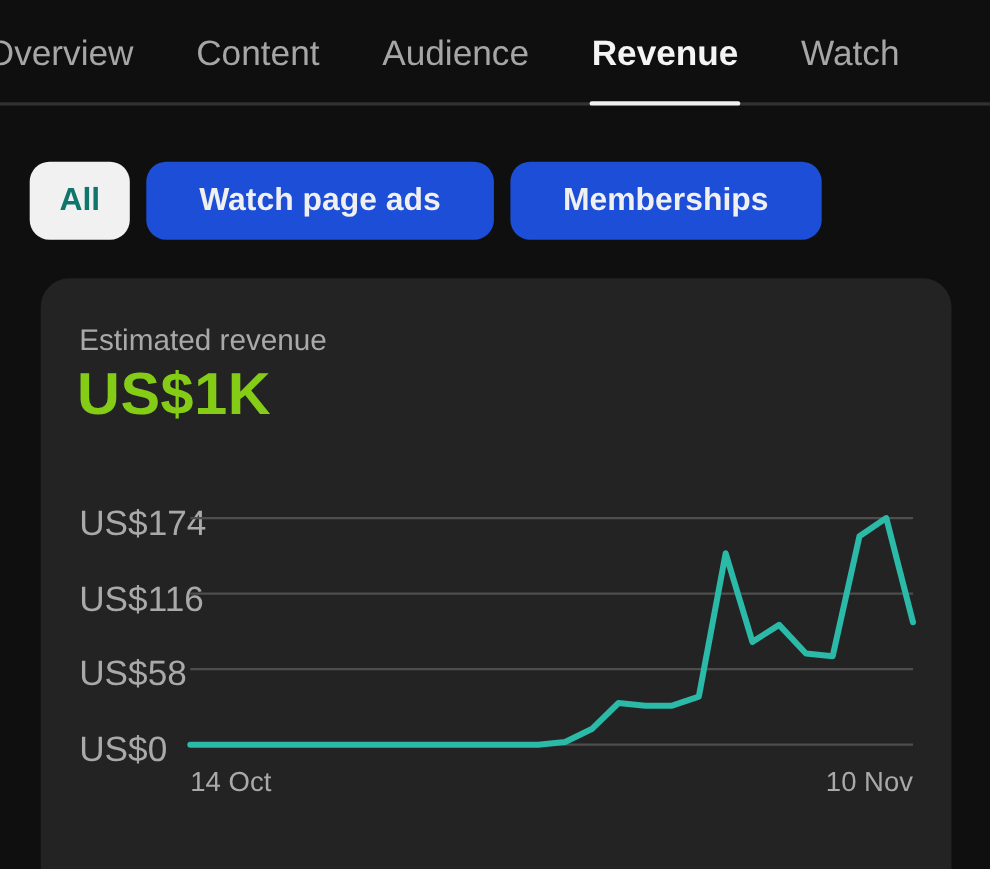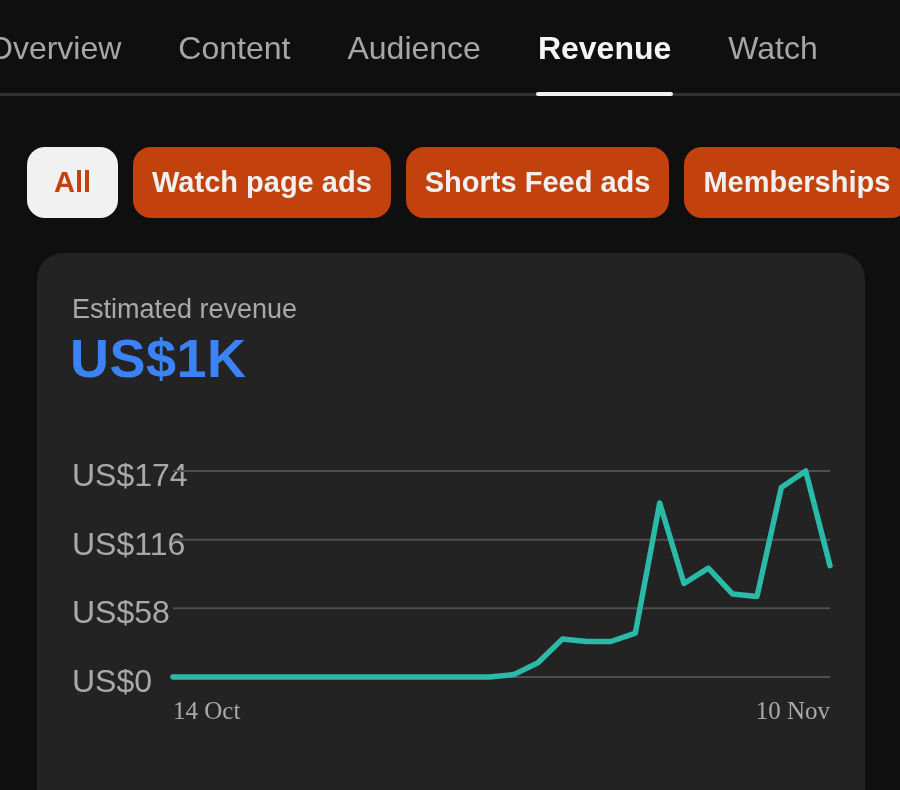--- a/index.html
+++ b/index.html
@@ -32,56 +32,56 @@
     height: 4px; background: #f1f1f1; border-radius: 2px; z-index: 2;
   }
 
   
   .chips {
     position: absolute; top: 147px; left: 27px;
     display: flex; gap: 15px; white-space: nowrap;
   }
   .chip {
     height: 71px; display: flex; align-items: center;
-    padding: 0 19px; border-radius: 18px;
-    background: #c2410c; color: #f0f0f0;
+    padding: 0 48px; border-radius: 18px;
+    background: #1d4ed8; color: #f0f0f0;
     font-size: 29px; font-weight: 600; cursor: pointer;
   }
-  .chip.selected { background: #f1f1f1; color: #c2410c; padding: 0 27px; }
+  .chip.selected { background: #f1f1f1; color: #0f766e; padding: 0 27px; }
 
   
   .card {
     position: absolute; top: 253px; left: 37px;
     width: 828px; height: 564px;
     background: #232323; border-radius: 26px;
   }
   .metric-label {
     position: absolute; left: 35px; top: 41px;
     font-size: 27px; color: #a9a9a9;
   }
   .metric-value {
     position: absolute; left: 33px; top: 74px;
-    font-size: 54px; font-weight: 700; color: #3b82f6;
+    font-size: 54px; font-weight: 700; color: #84cc16;
     letter-spacing: 0.5px;
   }
 
   
   .chart-svg {
     position: absolute; left: 136px; top: 218px;
     width: 657px; height: 206px; overflow: visible;
   }
   .ytick {
     position: absolute; left: 35px;
     font-size: 32px; color: #a9a9a9;
   }
   .yt0 { top: 204px; } .yt1 { top: 273px; text-align: right; }
   .yt2 { top: 341px; } .yt3 { top: 410px; }
   .xtick {
     position: absolute; top: 444px;
-    font-size: 25px; color: #a9a9a9; font-family: Liberation Serif, serif;
+    font-size: 25px; color: #a9a9a9;
   }
   .xt-start { left: 136px; }
   .xt-end   { right: 35px; text-align: right; }
 </style>
 </head>
 <body>
 
 <div class="tabbar">
   <div class="tabs">
     <div class="tab">Overview</div>
@@ -89,21 +89,20 @@
     <div class="tab">Audience</div>
     <div class="tab active">Revenue</div>
     <div class="tab">Watch</div>
   </div>
   <div class="tabbar-divider"></div>
 </div>
 
 <div class="chips">
   <div class="chip selected">All</div>
   <div class="chip">Watch page ads</div>
-  <div class="chip">Shorts Feed ads</div>
   <div class="chip">Memberships</div>
 </div>
 
 <div class="card">
   <div class="metric-label">Estimated revenue</div>
   <div class="metric-value">US$1K</div>
 
   <span class="ytick yt0">US$174</span>
   <span class="ytick yt1">US$116</span>
   <span class="ytick yt2">US$58</span>

